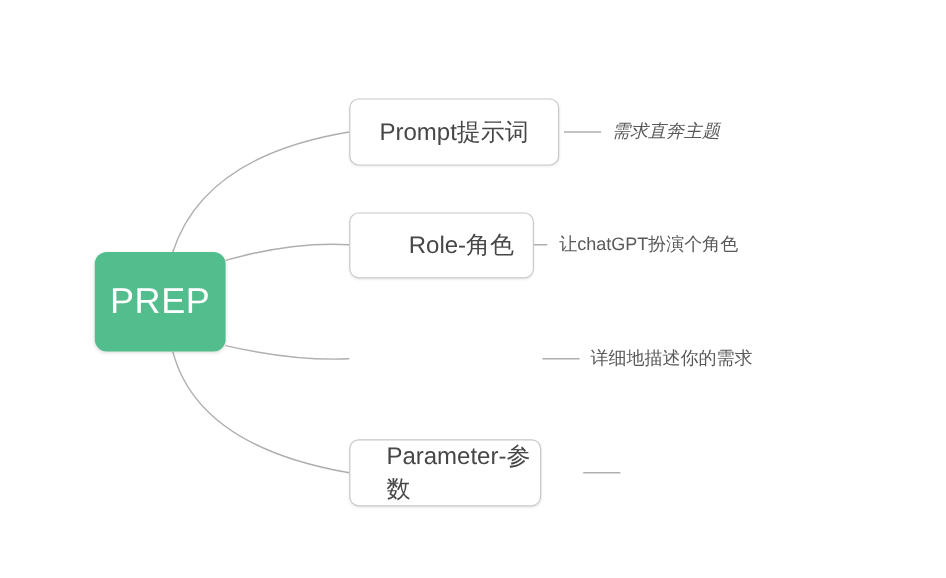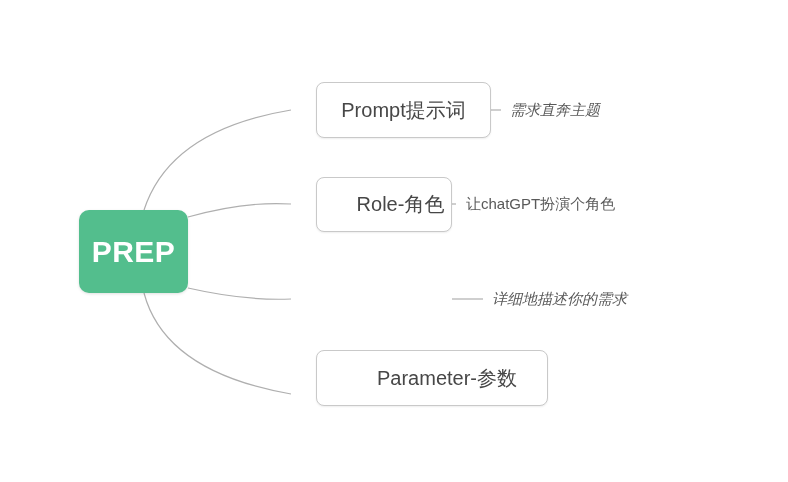--- a/index.html
+++ b/index.html
@@ -37,53 +37,51 @@
     background: #53be8d;
     border-radius: 10px;
     display: flex;
     align-items: center;
     justify-content: center;
     color: #ffffff;
     font-size: 30px;
     letter-spacing: 0.5px;
     box-shadow: 0 1px 3px rgba(0,0,0,0.12);
     cursor: pointer;
-    font-weight: bold;
   }
   .branch-node {
     position: absolute;
     left: 291px;
     background: #ffffff;
     border: 1px solid #c9c9c9;
     border-radius: 8px;
     display: flex;
     align-items: center;
     justify-content: center;
     color: #474747;
     font-size: 20px;
     box-shadow: 0 1px 2px rgba(0,0,0,0.07);
     box-sizing: border-box;
     cursor: pointer;
-    margin-left: 25px;
   }
   .branch-prompt    { top: 82px;  width: 175px; height: 56px; }
-  .branch-role      { top: 177px; width: 136px; height: 55px; padding-left: 33px; }
+  .branch-role      { top: 177px; width: 154px; height: 55px; padding-left: 33px; }
   .branch-explicit  { top: 271px; width: 157px; height: 56px; }
-  .branch-parameter { top: 350px; width: 232px; height: 56px; padding-left: 30px; }
+  .branch-parameter { top: 366px; width: 160px; height: 56px; padding-left: 30px; }
   .leaf-note {
     position: absolute;
     transform: translateY(-50%);
     color: #595959;
     font-size: 15px;
     white-space: nowrap;
     cursor: pointer;
   }
   .note-1 { left: 510px; top: 110px; font-style: italic; }
   .note-2 { left: 466px; top: 204px; }
-  .note-3 { left: 492px; top: 299px; font-style: italic; }
+  .note-3 { left: 492px; top: 299px; }
   .note-4 { left: 523px; top: 394px; }
 </style>
 </head>
 <body>
 
 <div class="canvas">
 
   <svg class="connector-layer" viewBox="0 0 788 482" xmlns="http://www.w3.org/2000/svg">
     <path d="M 144 210 Q 170 130 291 110"></path>
     <path d="M 188 217 Q 245 201 291 204"></path>

